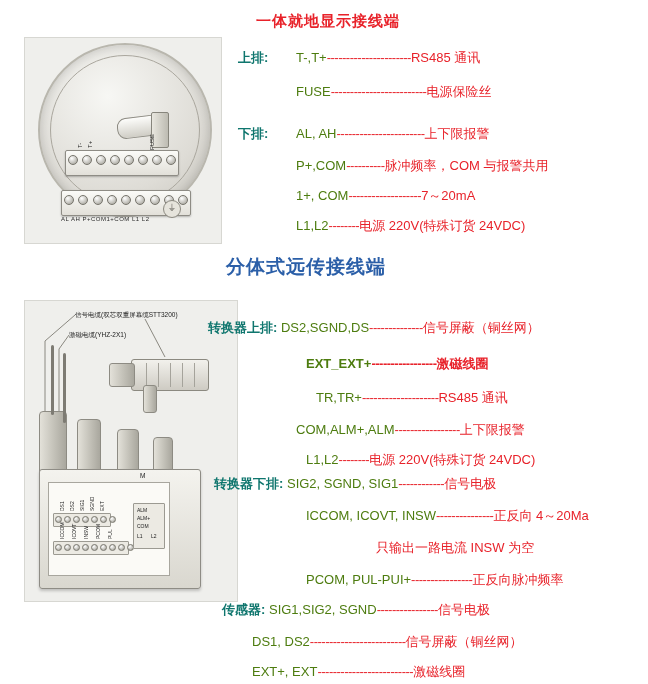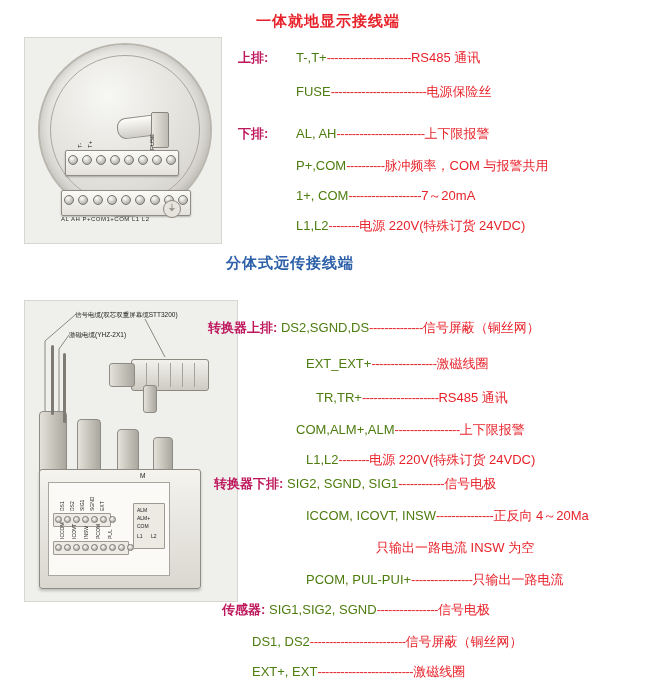--- a/index.html
+++ b/index.html
@@ -22,32 +22,32 @@
     letter-spacing: 1px;
   }
   #title-top {
     left: 256px;
     top: 12px;
   }
   #title-mid {
     left: 226px;
     top: 254px;
     color: #2b5fa8;
-    font-size: 15px;
+    font-size: 19px;
     font-weight: bold;
   }
   .row {
     position: absolute;
     white-space: nowrap;
     font-size: 13px;
     color: #000;
     line-height: 16px;
   }
   .lbl {
-    color: #be185d;
+    color: #0f766e;
     font-weight: bold;
   }
   .term {
     color: #4d7c0f;
   }
   .dashes {
     color: #e8222a;
     letter-spacing: -0.5px;
   }
   .desc {
@@ -386,21 +386,21 @@
       <div class="top-lbl" style="left:102px; top:50px; font-size:5px;">L2</div>
     </div>
     <div class="top-lbl" style="left:100px; top:2px;">M</div>
   </div>
 </div>
 
 <div class="row" style="left:208px; top:320px;">
   <span class="lbl">转换器上排:</span>
   <span class="term">DS2,SGND,DS</span><span class="dashes">--------------</span><span class="desc">信号屏蔽（铜丝网）</span>
 </div>
-<div class="row" style="left:306px; top:356px;">
+<div class="row" style="left:306px; top:356px;font-weight:bold;">
   <span class="term">EXT_EXT+</span><span class="dashes">-----------------</span><span class="desc">激磁线圈</span>
 </div>
 <div class="row" style="left:316px; top:390px;">
   <span class="term">TR,TR+</span><span class="dashes">--------------------</span><span class="desc">RS485 通讯</span>
 </div>
 <div class="row" style="left:296px; top:422px;">
   <span class="term">COM,ALM+,ALM</span><span class="dashes">-----------------</span><span class="desc">上下限报警</span>
 </div>
 <div class="row" style="left:306px; top:452px;">
   <span class="term">L1,L2</span><span class="dashes">--------</span><span class="desc">电源 220V(特殊订货 24VDC)</span>
@@ -410,21 +410,21 @@
   <span class="lbl">转换器下排:</span>
   <span class="term">SIG2, SGND, SIG1</span><span class="dashes">------------</span><span class="desc">信号电极</span>
 </div>
 <div class="row" style="left:306px; top:508px;text-align:right;">
   <span class="term">ICCOM, ICOVT, INSW</span><span class="dashes">---------------</span><span class="desc">正反向 4～20Ma</span>
 </div>
 <div class="row" style="left:376px; top:540px;">
   <span class="note">只输出一路电流 INSW 为空</span>
 </div>
 <div class="row" style="left:306px; top:572px;">
-  <span class="term">PCOM, PUL-PUI+</span><span class="dashes">----------------</span><span class="desc">只输出一路电流</span>
+  <span class="term">PCOM, PUL-PUI+</span><span class="dashes">----------------</span><span class="desc">正反向脉冲频率</span>
 </div>
 
 <div class="row" style="left:222px; top:602px;">
   <span class="lbl">传感器:</span>
   <span class="term">SIG1,SIG2, SGND</span><span class="dashes">----------------</span><span class="desc">信号电极</span>
 </div>
 <div class="row" style="left:252px; top:634px;">
   <span class="term">DS1, DS2</span><span class="dashes">-------------------------</span><span class="desc">信号屏蔽（铜丝网）</span>
 </div>
 <div class="row" style="left:252px; top:664px;">

